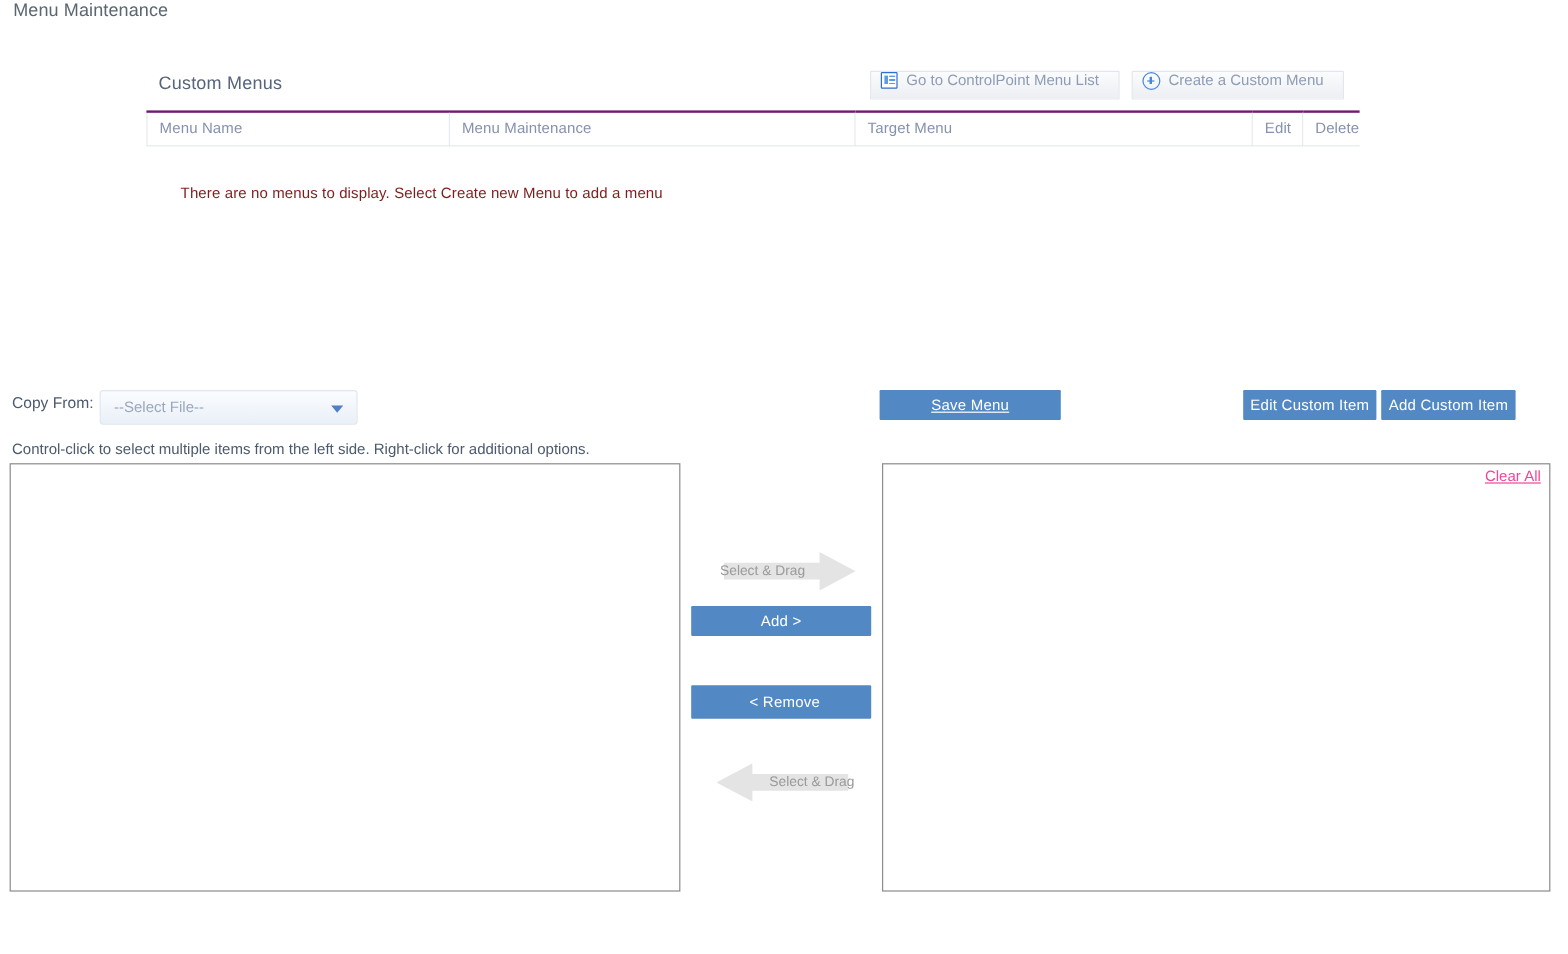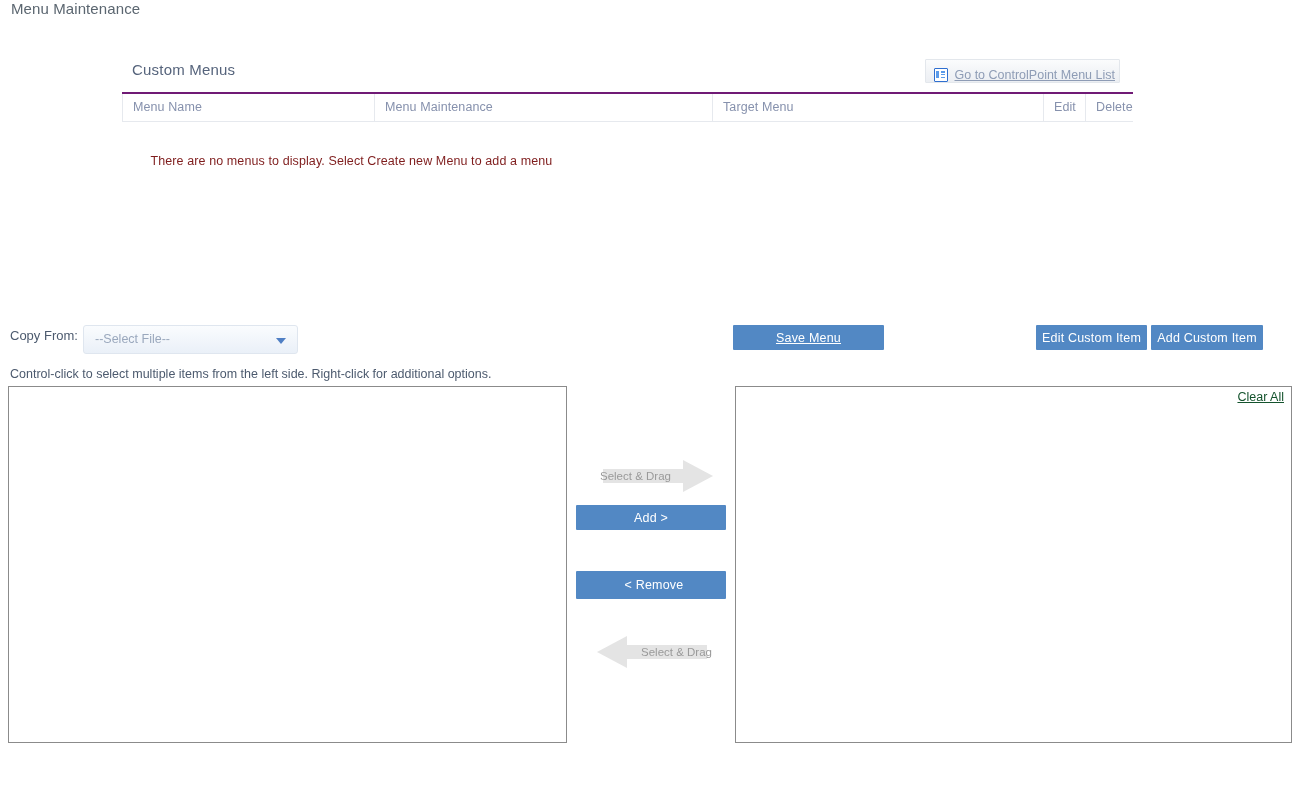--- a/index.html
+++ b/index.html
@@ -57,33 +57,32 @@
   .toolbar {
     position: absolute;
     right: 12px;
     top: 7px;
     display: flex;
     gap: 10px;
   }
 
   .tool-btn {
     display: flex;
-    align-items: flex-end;
+    align-items: flex-start;
     gap: 7px;
     height: 22px;
-    padding: 0 4px 0 8px;
+    padding: 0 16px 0 8px;
     background: linear-gradient(to bottom, #fbfcfd 0%, #f2f4f7 55%, #eceff3 100%);
     border: 1px solid #e3e7ec;
     border-radius: 1px;
     font-size: 12.5px;
     color: #8e9cb5;
     white-space: nowrap;
     cursor: pointer;
     user-select: none;
-    text-decoration: underline;
   }
   .tool-btn .label { color: #8e9cb5; }
 
   .icon-list {
     width: 14px; height: 14px;
     flex: 0 0 14px;
     border: 1.6px solid #2f6fd0;
     border-radius: 1px;
     background: #ffffff;
     position: relative;
@@ -236,21 +235,21 @@
     overflow: hidden;
   }
   #left-list-panel  { left: 8px;   top: 386px; width: 559px; height: 357px; }
   #right-list-panel { left: 735px; top: 386px; width: 557px; height: 357px; }
 
   .clear-all {
     position: absolute;
     right: 7px;
     top: 3px;
     font-size: 12.5px;
-    color: #14532d;
+    color: #ec4899;
     text-decoration: underline;
     cursor: pointer;
     white-space: nowrap;
   }
 
   
   .drag-hint {
     position: absolute;
     display: flex;
     align-items: center;
@@ -294,20 +293,24 @@
 
   <div class="custom-menus-section" data-interactable="false">
 
     <div class="section-head" data-interactable="false">
       <div class="section-title" data-interactable="false">Custom Menus</div>
 
       <div class="toolbar" data-interactable="false">
         <div class="tool-btn" data-interactable="true">
           <span class="icon-list" data-interactable="false"></span>
           <span class="label" data-interactable="false">Go to ControlPoint Menu List</span>
+        </div>
+        <div class="tool-btn" data-interactable="true">
+          <span class="icon-plus" data-interactable="false"></span>
+          <span class="label" data-interactable="false">Create a Custom Menu</span>
         </div>
       </div>
     </div>
 
     <table class="menus-table" data-interactable="false">
       <colgroup>
         <col style="width:252px">
         <col style="width:338px">
         <col style="width:331px">
         <col style="width:42px">

